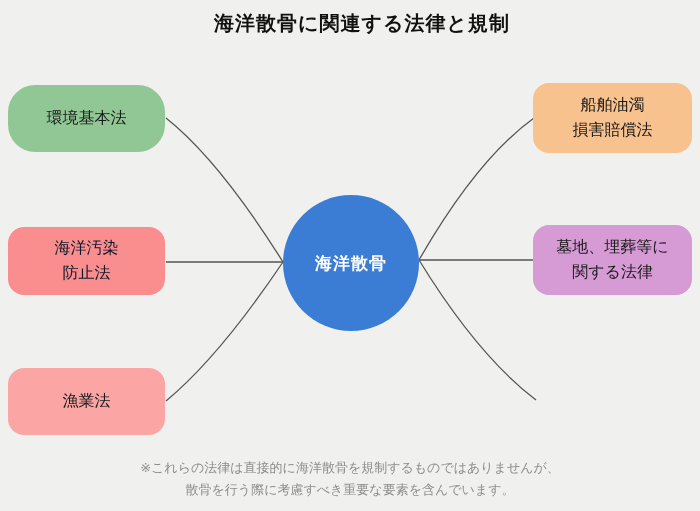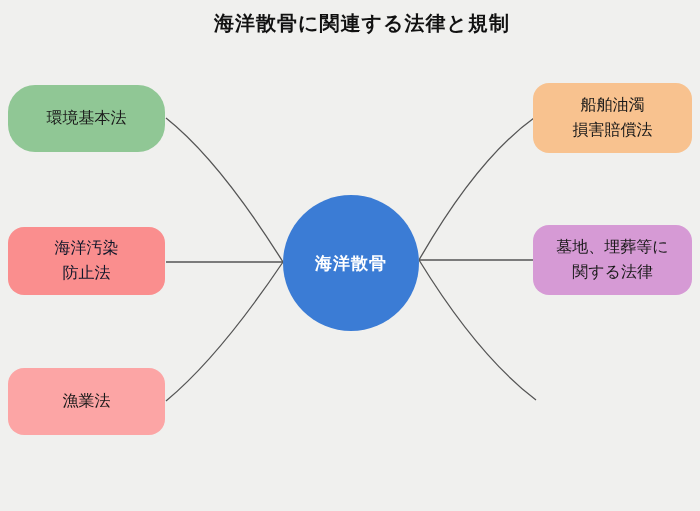--- a/index.html
+++ b/index.html
@@ -113,14 +113,18 @@
   <div class="node n-grave" style="background-color: rgb(214, 154, 213);">
     <span class="label" style="color: rgb(26, 26, 26);">墓地、埋葬等に
 関する法律</span>
   </div>
 
 
   <div class="center-circle" style="background-color: rgb(59, 124, 213);">
     <span class="label" style="color: rgb(255, 255, 255);">海洋散骨</span>
   </div>
 
+  <div class="note" style="color: rgb(140, 140, 140);">
+    <div>※これらの法律は直接的に海洋散骨を規制するものではありませんが、</div>
+    <div>散骨を行う際に考慮すべき重要な要素を含んでいます。</div>
+  </div>
 
 </div>
 
 </body></html>

